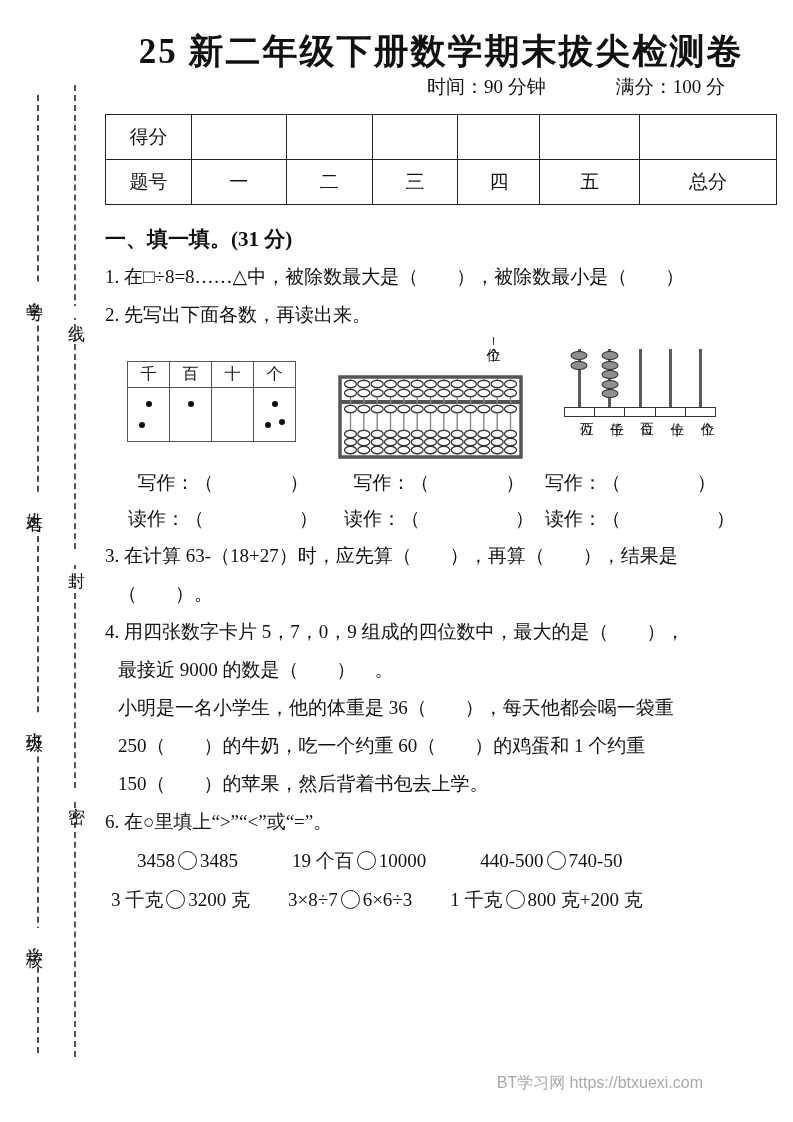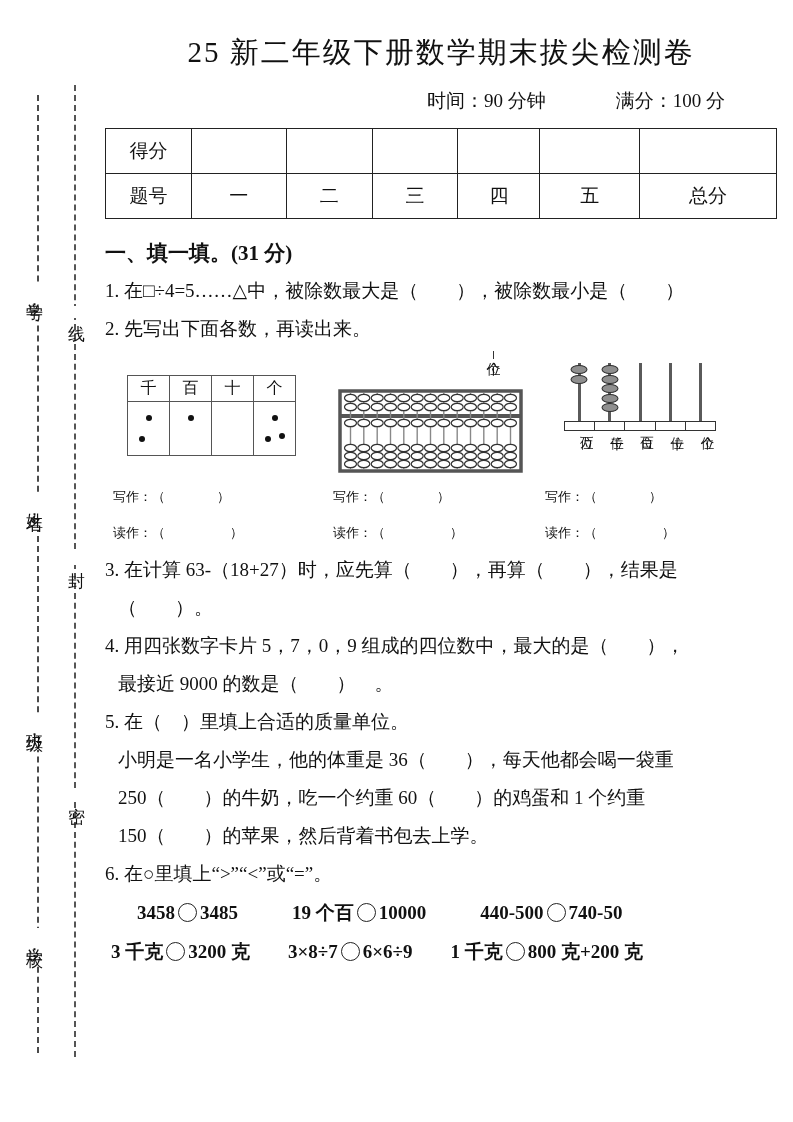--- a/index.html
+++ b/index.html
@@ -18,22 +18,22 @@
     font-size:17px; letter-spacing:2px; background:#fff; padding:7px 0; z-index:1;
   }
   .seal-dash { position:absolute; left:74px; top:85px; height:972px; border-left:2px dashed #555; z-index:0; }
   .seal-char {
     position:absolute; left:65px; writing-mode:vertical-rl; text-orientation:upright;
     font-size:17px; background:#fff; padding:6px 0; z-index:1;
   }
 
   
   .content { position:absolute; left:105px; top:0; width:672px; padding-top:30px; }
-  h1.title { font-size:29px; font-weight:normal; text-align:center; letter-spacing:2px; line-height:44px; }
-  .meta { display:flex; justify-content:flex-end; gap:70px; font-size:19px; margin-top:14px; padding-right:52px; }
+  h1.title { font-size:35px; font-weight:bold; text-align:center; letter-spacing:2px; line-height:44px; }
+  .meta { display:flex; justify-content:flex-end; gap:70px; font-size:19px; padding-right:52px; }
 
   table.score-table { width:100%; border-collapse:collapse; margin-top:14px; font-size:19px; }
   table.score-table td { border:1.5px solid #222; height:45px; text-align:center; background:#fff; }
 
   .sec-heading { font-size:21px; font-weight:bold; margin-top:15px; line-height:38px; }
   .qline { font-size:19px; line-height:38px; }
   .cont { padding-left:13px; }
 
   
   .figures { display:flex; margin:3px 0 4px; height:124px; }
@@ -59,29 +59,29 @@
   .rod:nth-child(5){ left:calc(90% - 1.5px); }
   .bead { position:absolute; left:50%; transform:translateX(-50%); width:17px; height:9px; border-radius:50%;
           background:#8f8f8f; border:1px solid #2e2e2e; }
   .counter-labels { display:flex; border:1.5px solid #333; background:#fff; }
   .counter-labels span {
     flex:1; display:flex; justify-content:center; writing-mode:vertical-rl; text-orientation:upright;
     font-size:13.5px; line-height:15px; padding:4px 0; border-left:1px solid #333;
   }
   .counter-labels span:first-child { border-left:none; }
 
-  .wr-row { display:flex; font-size:13px; line-height:36px; }
+  .wr-row { display:flex; font-size:19px; line-height:36px;text-align:center; }
   .wr-row .wr1 { width:228px; padding-left:8px; }
   .wr-row .wr2 { width:212px; }
 
   
   .cmp-row { display:flex; font-size:19px; line-height:39px; }
   .cmp-row.r1 { padding-left:32px; gap:54px; }
   .cmp-row.r2 { padding-left:6px; gap:38px; }
-  .cmp i, .cmp b { font-style:normal; font-weight:bold; }
+  .cmp i, .cmp b { font-style:normal; font-weight:normal; }
   .circle { display:inline-block; width:19px; height:19px; border:1.5px solid #222; border-radius:50%;
             vertical-align:-3px; margin:0 3px; background:#fff; }
 
   .footer { position:absolute; right:90px; bottom:28px; font-size:16px; color:#a9a9a9;
             font-family:"Liberation Sans","DejaVu Sans",sans-serif; }
 </style>
 </head>
 <body>
 
 <div class="page">
@@ -133,21 +133,21 @@
         <td>三</td>
         <td>四</td>
         <td>五</td>
         <td>总分</td>
       </tr>
       </tbody>
     </table>
 
     <div class="sec-heading">一、填一填。(31 分)</div>
 
-    <div class="qline">1. 在□÷4=5……△中，被除数最大是（　　），被除数最小是（　　）</div>
+    <div class="qline">1. 在□÷8=8……△中，被除数最大是（　　），被除数最小是（　　）</div>
     <div class="qline">2. 先写出下面各数，再读出来。</div>
 
     <div class="figures">
 
       <div class="fig-pv">
         <table class="pv">
           <tbody>
           <tr>
             <th>千</th>
             <th>百</th>
@@ -312,32 +312,32 @@
       <span class="wr2">读作：（　　　　　）</span>
       <span class="wr3">读作：（　　　　　）</span>
     </div>
 
     <div class="qline">3. 在计算 63-（18+27）时，应先算（　　），再算（　　），结果是</div>
     <div class="qline cont">（　　）。</div>
 
     <div class="qline">4. 用四张数字卡片 5，7，0，9 组成的四位数中，最大的是（　　），</div>
     <div class="qline cont">最接近 9000 的数是（　　）　。</div>
 
-    <div class="qline">5. 在（　）里填上合适的质量单位。</div>
     <div class="qline cont">小明是一名小学生，他的体重是 36（　　），每天他都会喝一袋重</div>
     <div class="qline cont">250（　　）的牛奶，吃一个约重 60（　　）的鸡蛋和 1 个约重</div>
     <div class="qline cont">150（　　）的苹果，然后背着书包去上学。</div>
 
     <div class="qline">6. 在○里填上“&gt;”“&lt;”或“=”。</div>
     <div class="cmp-row r1">
       <span class="cmp"><i>3458</i><b class="circle"></b><i>3485</i></span>
       <span class="cmp"><i>19 个百</i><b class="circle"></b><i>10000</i></span>
       <span class="cmp"><i>440-500</i><b class="circle"></b><i>740-50</i></span>
     </div>
     <div class="cmp-row r2">
       <span class="cmp"><i>3 千克</i><b class="circle"></b><i>3200 克</i></span>
-      <span class="cmp"><i>3×8÷7</i><b class="circle"></b><i>6×6÷9</i></span>
+      <span class="cmp"><i>3×8÷7</i><b class="circle"></b><i>6×6÷3</i></span>
       <span class="cmp"><i>1 千克</i><b class="circle"></b><i>800 克+200 克</i></span>
     </div>
 
   </div>
 
+  <div class="footer">BT学习网 https://btxuexi.com</div>
 </div>
 
 </body></html>

